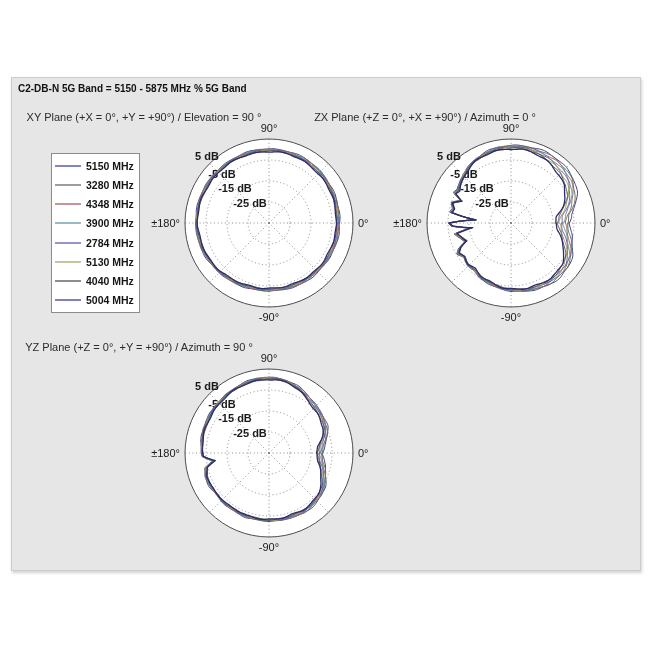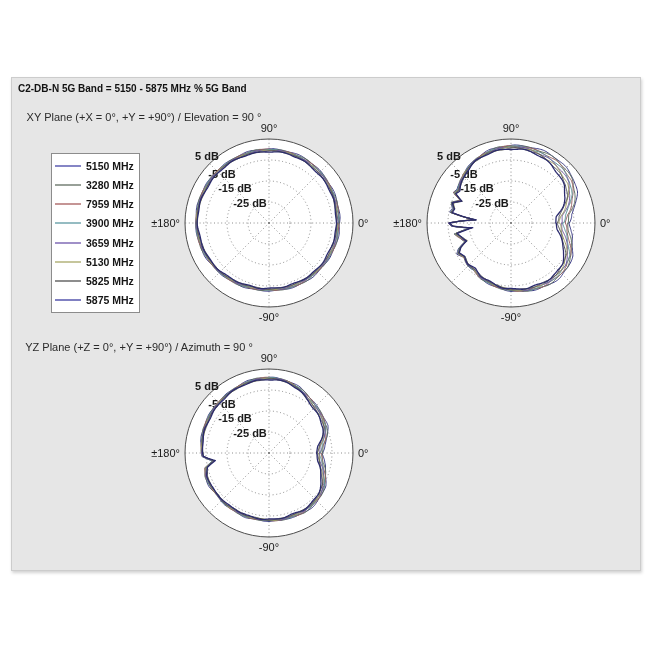--- a/index.html
+++ b/index.html
@@ -41,20 +41,21 @@
   .angle-label{font-size:11px;fill:#1a1a1a;}
   .ring-label{font-size:11px;font-weight:bold;fill:#1a1a1a;}
 </style>
 </head>
 <body>
 
 <div class="panel">
   <div class="fig-title">C2-DB-N 5G Band = 5150 - 5875 MHz % 5G Band</div>
 
   <div class="plot-title" id="title-xy">XY Plane (+X = 0°, +Y = +90°) / Elevation = 90 °</div>
+  <div class="plot-title" id="title-zx">ZX Plane (+Z = 0°, +X = +90°) / Azimuth = 0 °</div>
   <div class="plot-title" id="title-yz">YZ Plane (+Z = 0°, +Y = +90°) / Azimuth = 90 °</div>
 
   <svg class="polar" id="svg-xy">
       <circle cx="125" cy="120" r="84" fill="#ffffff" stroke="none"></circle>
       <line x1="125" y1="120" x2="209" y2="120" stroke="#707070" stroke-width="0.8" stroke-dasharray="1 2.6"></line>
       <line x1="125" y1="120" x2="184.39696961967" y2="60.60303038033001" stroke="#707070" stroke-width="0.8" stroke-dasharray="1 2.6"></line>
       <line x1="125" y1="120" x2="125" y2="36" stroke="#707070" stroke-width="0.8" stroke-dasharray="1 2.6"></line>
       <line x1="125" y1="120" x2="65.60303038033001" y2="60.603030380330004" stroke="#707070" stroke-width="0.8" stroke-dasharray="1 2.6"></line>
       <line x1="125" y1="120" x2="41" y2="119.99999999999999" stroke="#707070" stroke-width="0.8" stroke-dasharray="1 2.6"></line>
       <line x1="125" y1="120" x2="65.60303038033" y2="179.39696961967" stroke="#707070" stroke-width="0.8" stroke-dasharray="1 2.6"></line>
@@ -148,36 +149,36 @@
       <div class="legend-row">
         <span class="legend-line" style="border-top-color: rgb(133, 133, 197);"></span>
         <span class="legend-label">5150 MHz</span>
       </div>
       <div class="legend-row">
         <span class="legend-line" style="border-top-color: rgb(152, 160, 152);"></span>
         <span class="legend-label">3280 MHz</span>
       </div>
       <div class="legend-row">
         <span class="legend-line" style="border-top-color: rgb(197, 149, 149);"></span>
-        <span class="legend-label">7959 MHz</span>
+        <span class="legend-label">4348 MHz</span>
       </div>
       <div class="legend-row">
         <span class="legend-line" style="border-top-color: rgb(149, 188, 194);"></span>
         <span class="legend-label">3900 MHz</span>
       </div>
       <div class="legend-row">
         <span class="legend-line" style="border-top-color: rgb(160, 144, 200);"></span>
-        <span class="legend-label">3659 MHz</span>
+        <span class="legend-label">2784 MHz</span>
       </div>
       <div class="legend-row">
         <span class="legend-line" style="border-top-color: rgb(198, 198, 156);"></span>
         <span class="legend-label">5130 MHz</span>
       </div>
       <div class="legend-row">
         <span class="legend-line" style="border-top-color: rgb(141, 141, 141);"></span>
-        <span class="legend-label">5825 MHz</span>
+        <span class="legend-label">4040 MHz</span>
       </div>
       <div class="legend-row">
         <span class="legend-line" style="border-top-color: rgb(128, 128, 194);"></span>
-        <span class="legend-label">5875 MHz</span>
+        <span class="legend-label">5004 MHz</span>
       </div>
     </div>
 </div>
 
 </body></html>

